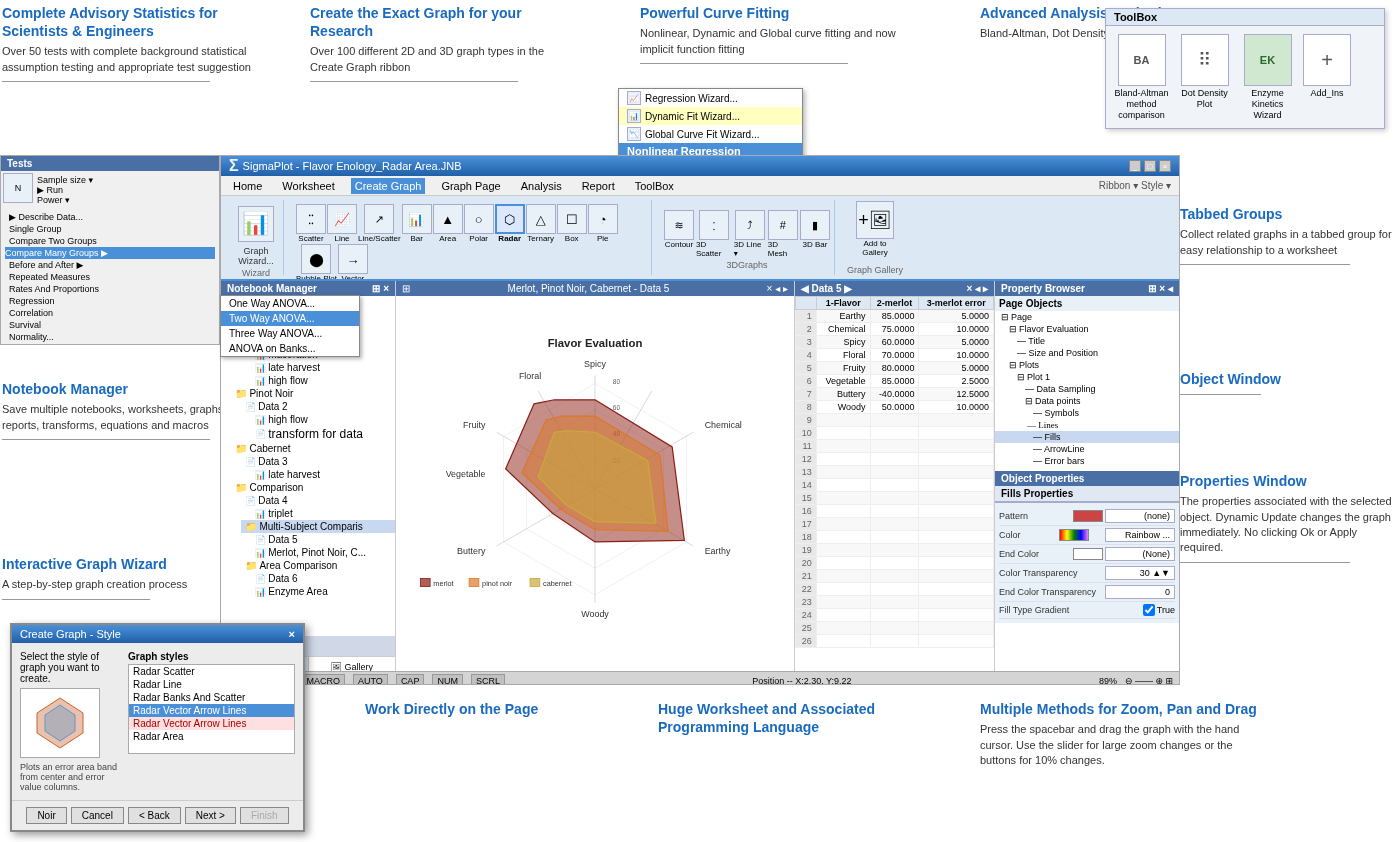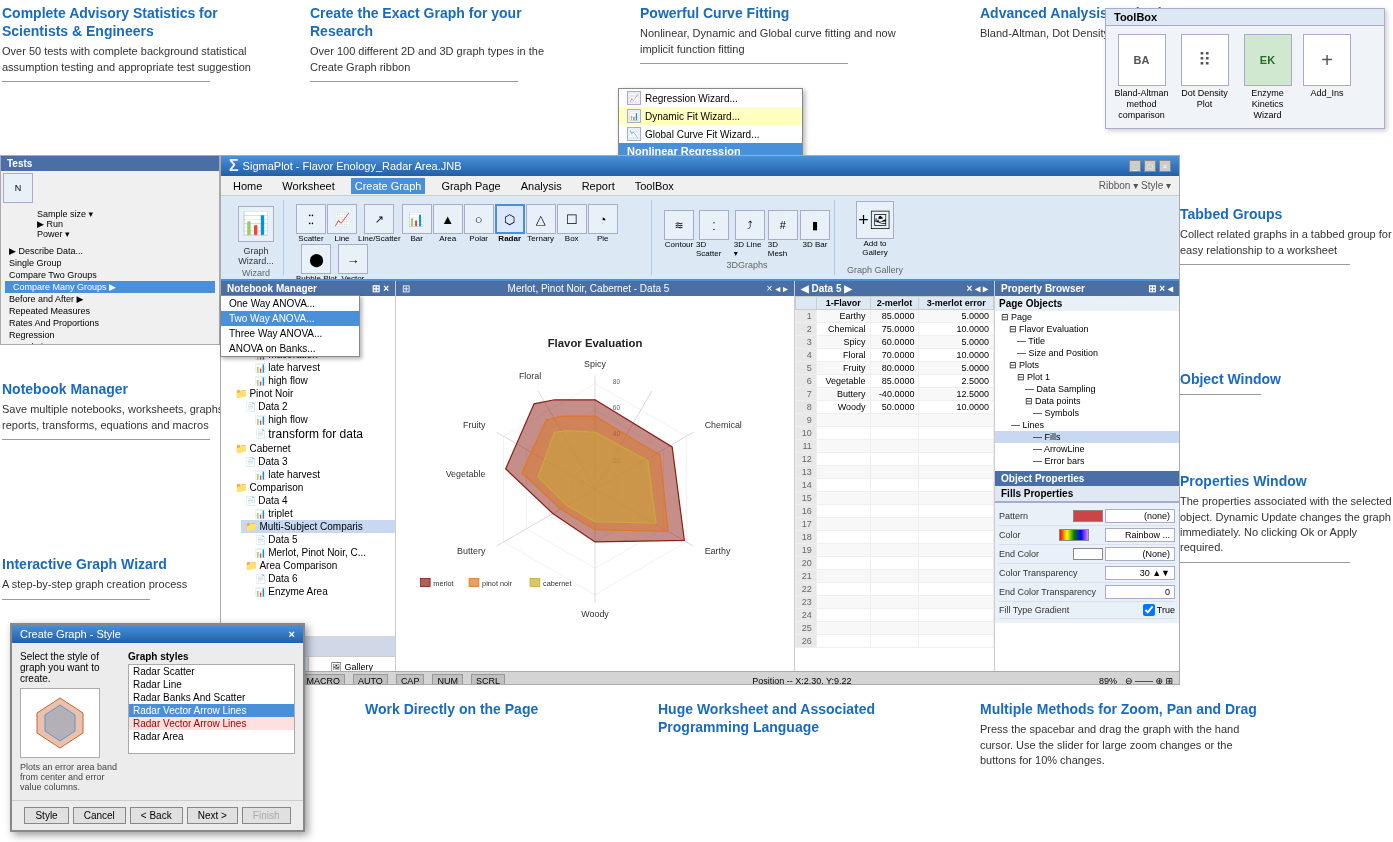--- a/index.html
+++ b/index.html
@@ -1061,21 +1061,21 @@
       <div style="overflow-y:auto;height:160px;font-size:9px;">
         <div class="prop-tree-item">⊟ Page</div>
         <div class="prop-tree-item" style="padding-left:14px;">⊟ Flavor Evaluation</div>
         <div class="prop-tree-item" style="padding-left:22px;">— Title</div>
         <div class="prop-tree-item" style="padding-left:22px;">— Size and Position</div>
         <div class="prop-tree-item" style="padding-left:14px;">⊟ Plots</div>
         <div class="prop-tree-item" style="padding-left:22px;">⊟ Plot 1</div>
         <div class="prop-tree-item" style="padding-left:30px;">— Data Sampling</div>
         <div class="prop-tree-item" style="padding-left:30px;">⊟ Data points</div>
         <div class="prop-tree-item" style="padding-left:38px;">— Symbols</div>
-        <div class="prop-tree-item" style="padding-left:16px;">— Lines</div>
+        <div class="prop-tree-item" style="padding-left:32px;font-family:Liberation Serif, serif;">— Lines</div>
         <div class="prop-tree-item" style="padding-left:38px;background:#c8d8f0;">— Fills</div>
         <div class="prop-tree-item" style="padding-left:38px;">— ArrowLine</div>
         <div class="prop-tree-item" style="padding-left:38px;">— Error bars</div>
       </div>
 
       <div class="prop-section">Object Properties</div>
       <div style="font-size:10px;padding:2px 6px;background:#e0e8f4;font-weight:bold;border-bottom:1px solid #aac;">Fills Properties</div>
       <div class="prop-panel">
         <div class="prop-row">
           <span class="prop-label">Pattern</span>
@@ -1132,31 +1132,31 @@
     <span style="font-size:9px;">⊖ —— ⊕ ⊞</span>
   </div>
 </div>
 
 <div style="position:absolute; top:155px; left:0px; width:220px; height:190px; background:#f0f0f0; border:1px solid #aaa; font-size:9px; overflow:hidden;">
   <div style="background:#4a6fa5;color:white;padding:2px 6px;font-size:10px;font-weight:bold;">Tests</div>
   <div style="display:flex;padding:2px;gap:2px;">
     <div style="display:flex;flex-direction:column;align-items:center;background:#e8f0f8;border:1px solid #aac;width:30px;height:30px;justify-content:center;">
         <span>N</span>
       </div>
-    <div style="flex:1;font-size:9px;padding:2px;margin-top:34px;">
+    <div style="flex:1;font-size:9px;padding:2px;">
       <div>Sample size ▾</div>
       <div>▶ Run</div>
       <div>Power ▾</div>
     </div>
   </div>
   <div style="padding:2px 4px;">
     <div style="padding:1px 4px;cursor:pointer;">▶ Describe Data...</div>
     <div style="padding:1px 4px;cursor:pointer;">Single Group</div>
     <div style="padding:1px 4px;cursor:pointer;">Compare Two Groups</div>
-    <div style="padding:1px 8px;background:#4a90d9;color:white;cursor:pointer;">Compare Many Groups ▶</div>
+    <div style="padding:1px 0;background:#4a90d9;color:white;cursor:pointer;">Compare Many Groups ▶</div>
     <div style="padding:1px 4px;cursor:pointer;">Before and After ▶</div>
     <div style="padding:1px 4px;cursor:pointer;">Repeated Measures</div>
     <div style="padding:1px 4px;cursor:pointer;">Rates And Proportions</div>
     <div style="padding:1px 4px;cursor:pointer;">Regression</div>
     <div style="padding:1px 4px;cursor:pointer;">Correlation</div>
     <div style="padding:1px 4px;cursor:pointer;">Survival</div>
     <div style="padding:1px 4px;cursor:pointer;">Normality...</div>
   </div>
 </div>
 
@@ -1190,19 +1190,19 @@
         <div class="dialog-list-item">Radar Scatter</div>
         <div class="dialog-list-item">Radar Line</div>
         <div class="dialog-list-item">Radar Banks And Scatter</div>
         <div class="dialog-list-item selected">Radar Vector Arrow Lines</div>
         <div class="dialog-list-item" style="background:#ffe0e0;color:#aa0000;">Radar Vector Arrow Lines</div>
         <div class="dialog-list-item">Radar Area</div>
       </div>
     </div>
   </div>
   <div class="dialog-footer">
-    <button class="dialog-btn">Style</button>
+    <button class="dialog-btn">Noir</button>
     <button class="dialog-btn">Cancel</button>
     <button class="dialog-btn">&lt; Back</button>
     <button class="dialog-btn">Next &gt;</button>
     <button class="dialog-btn" style="color:#aaa;">Finish</button>
   </div>
 </div>
 
 </body></html>

